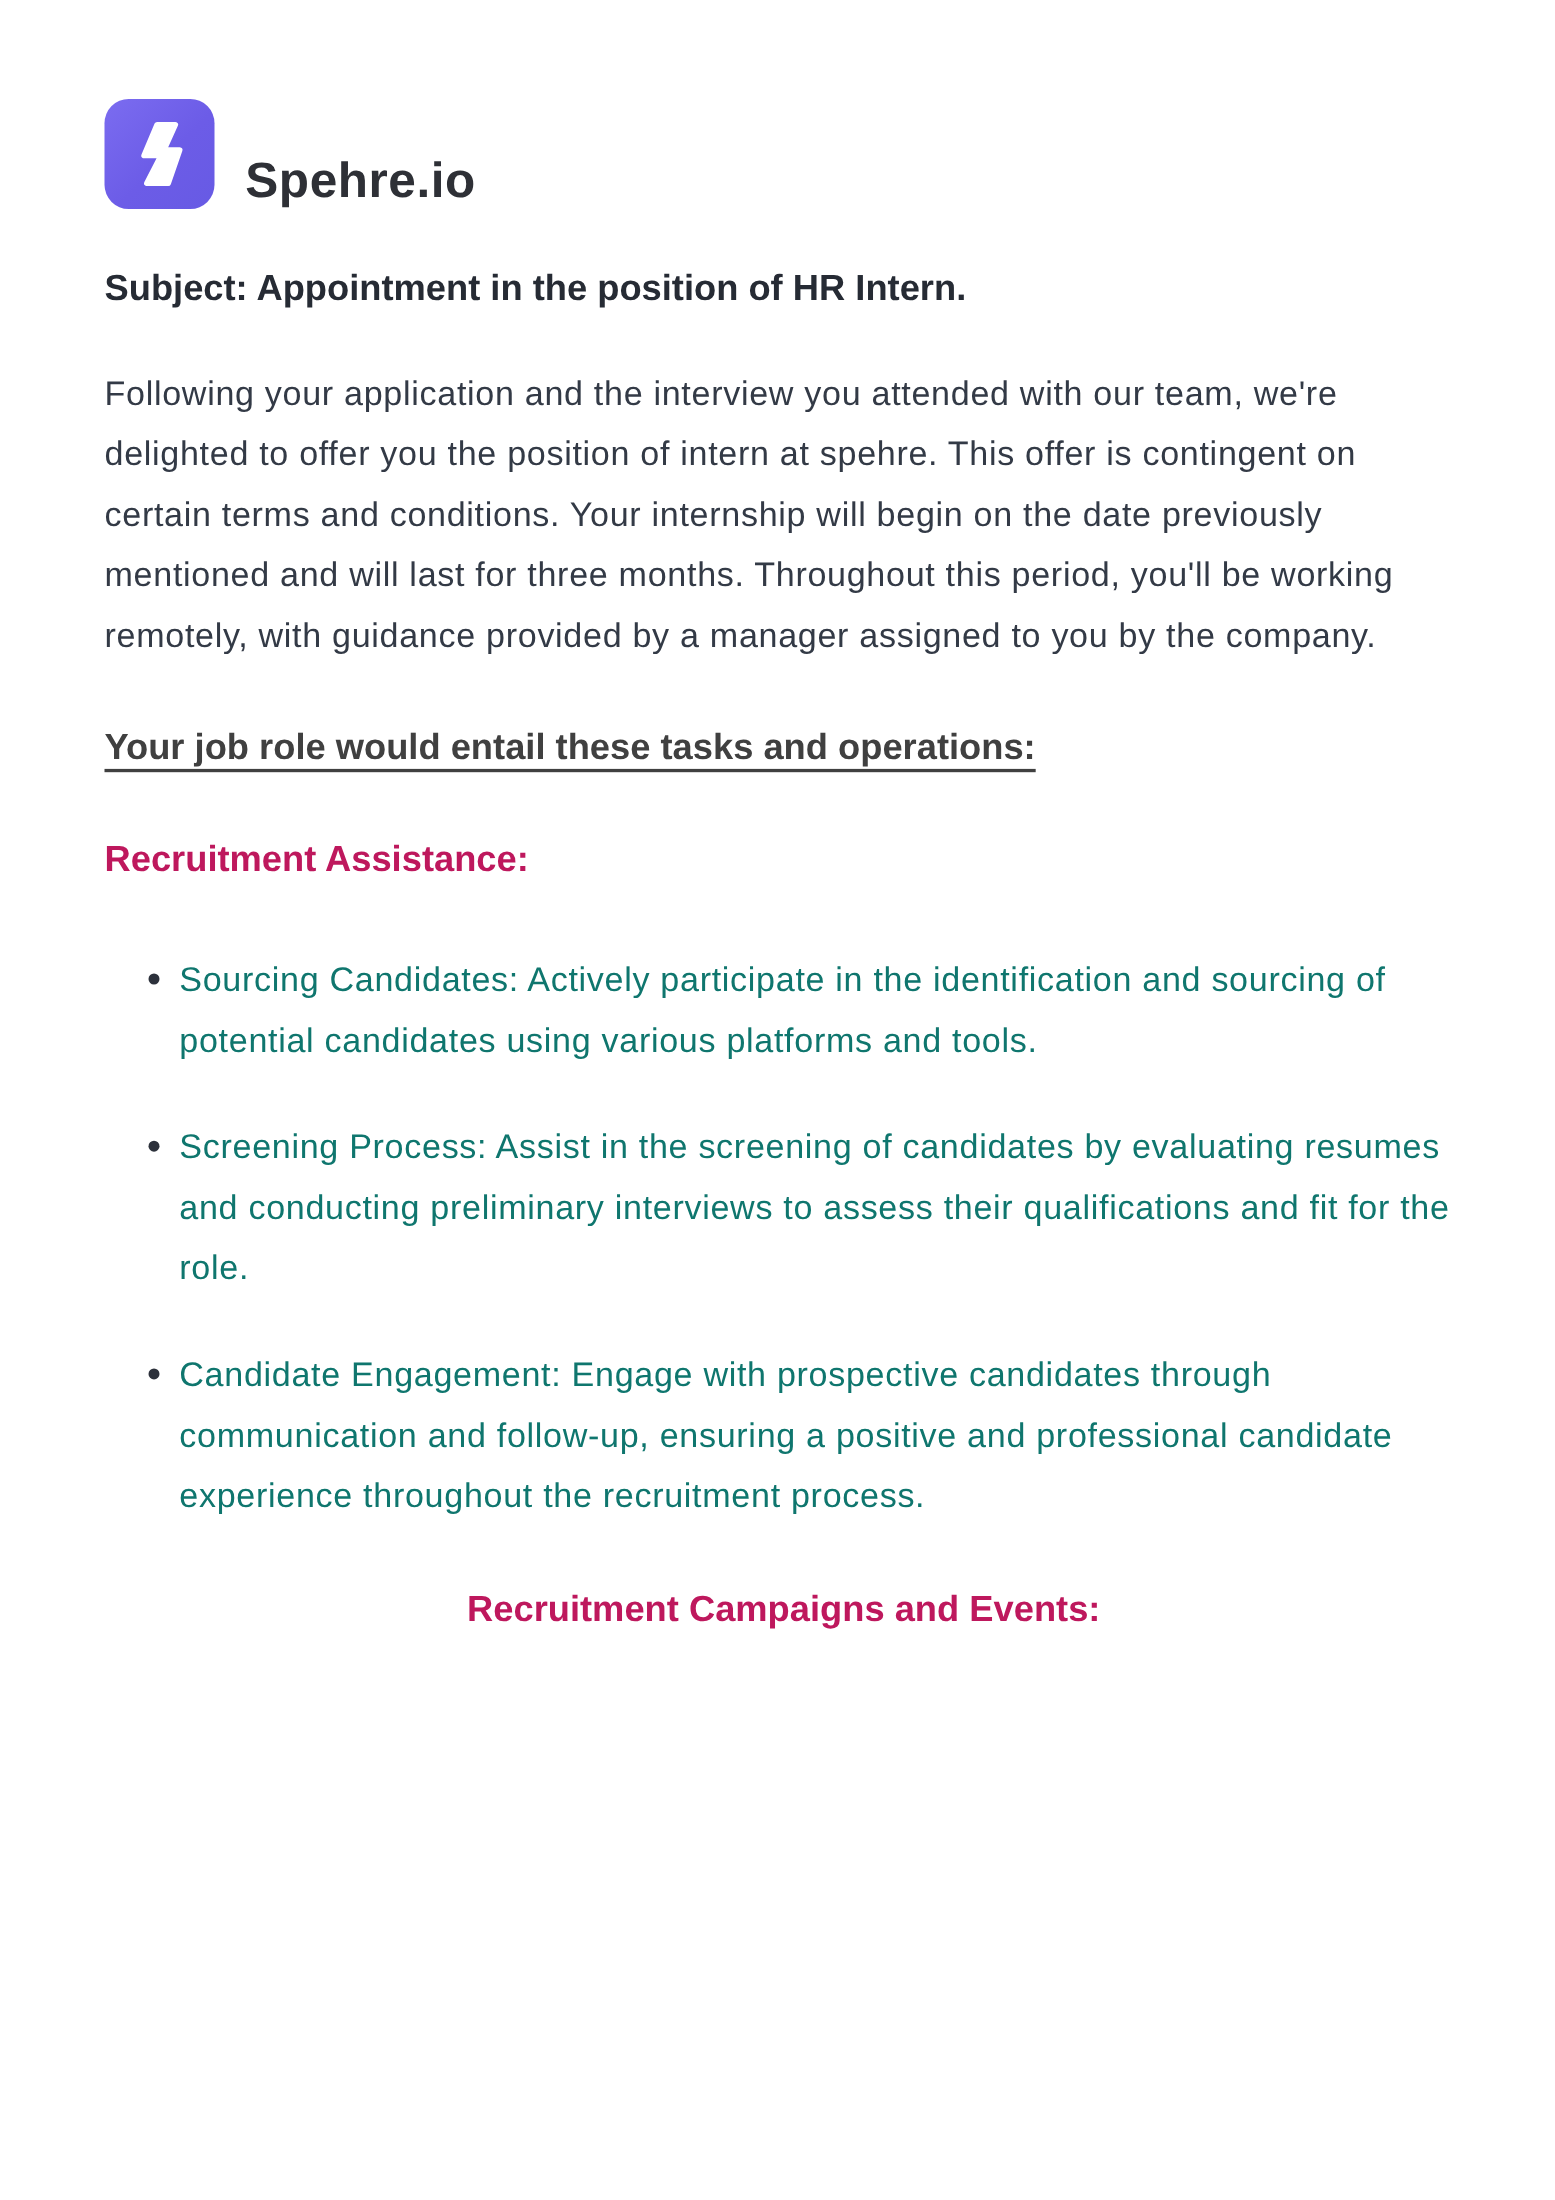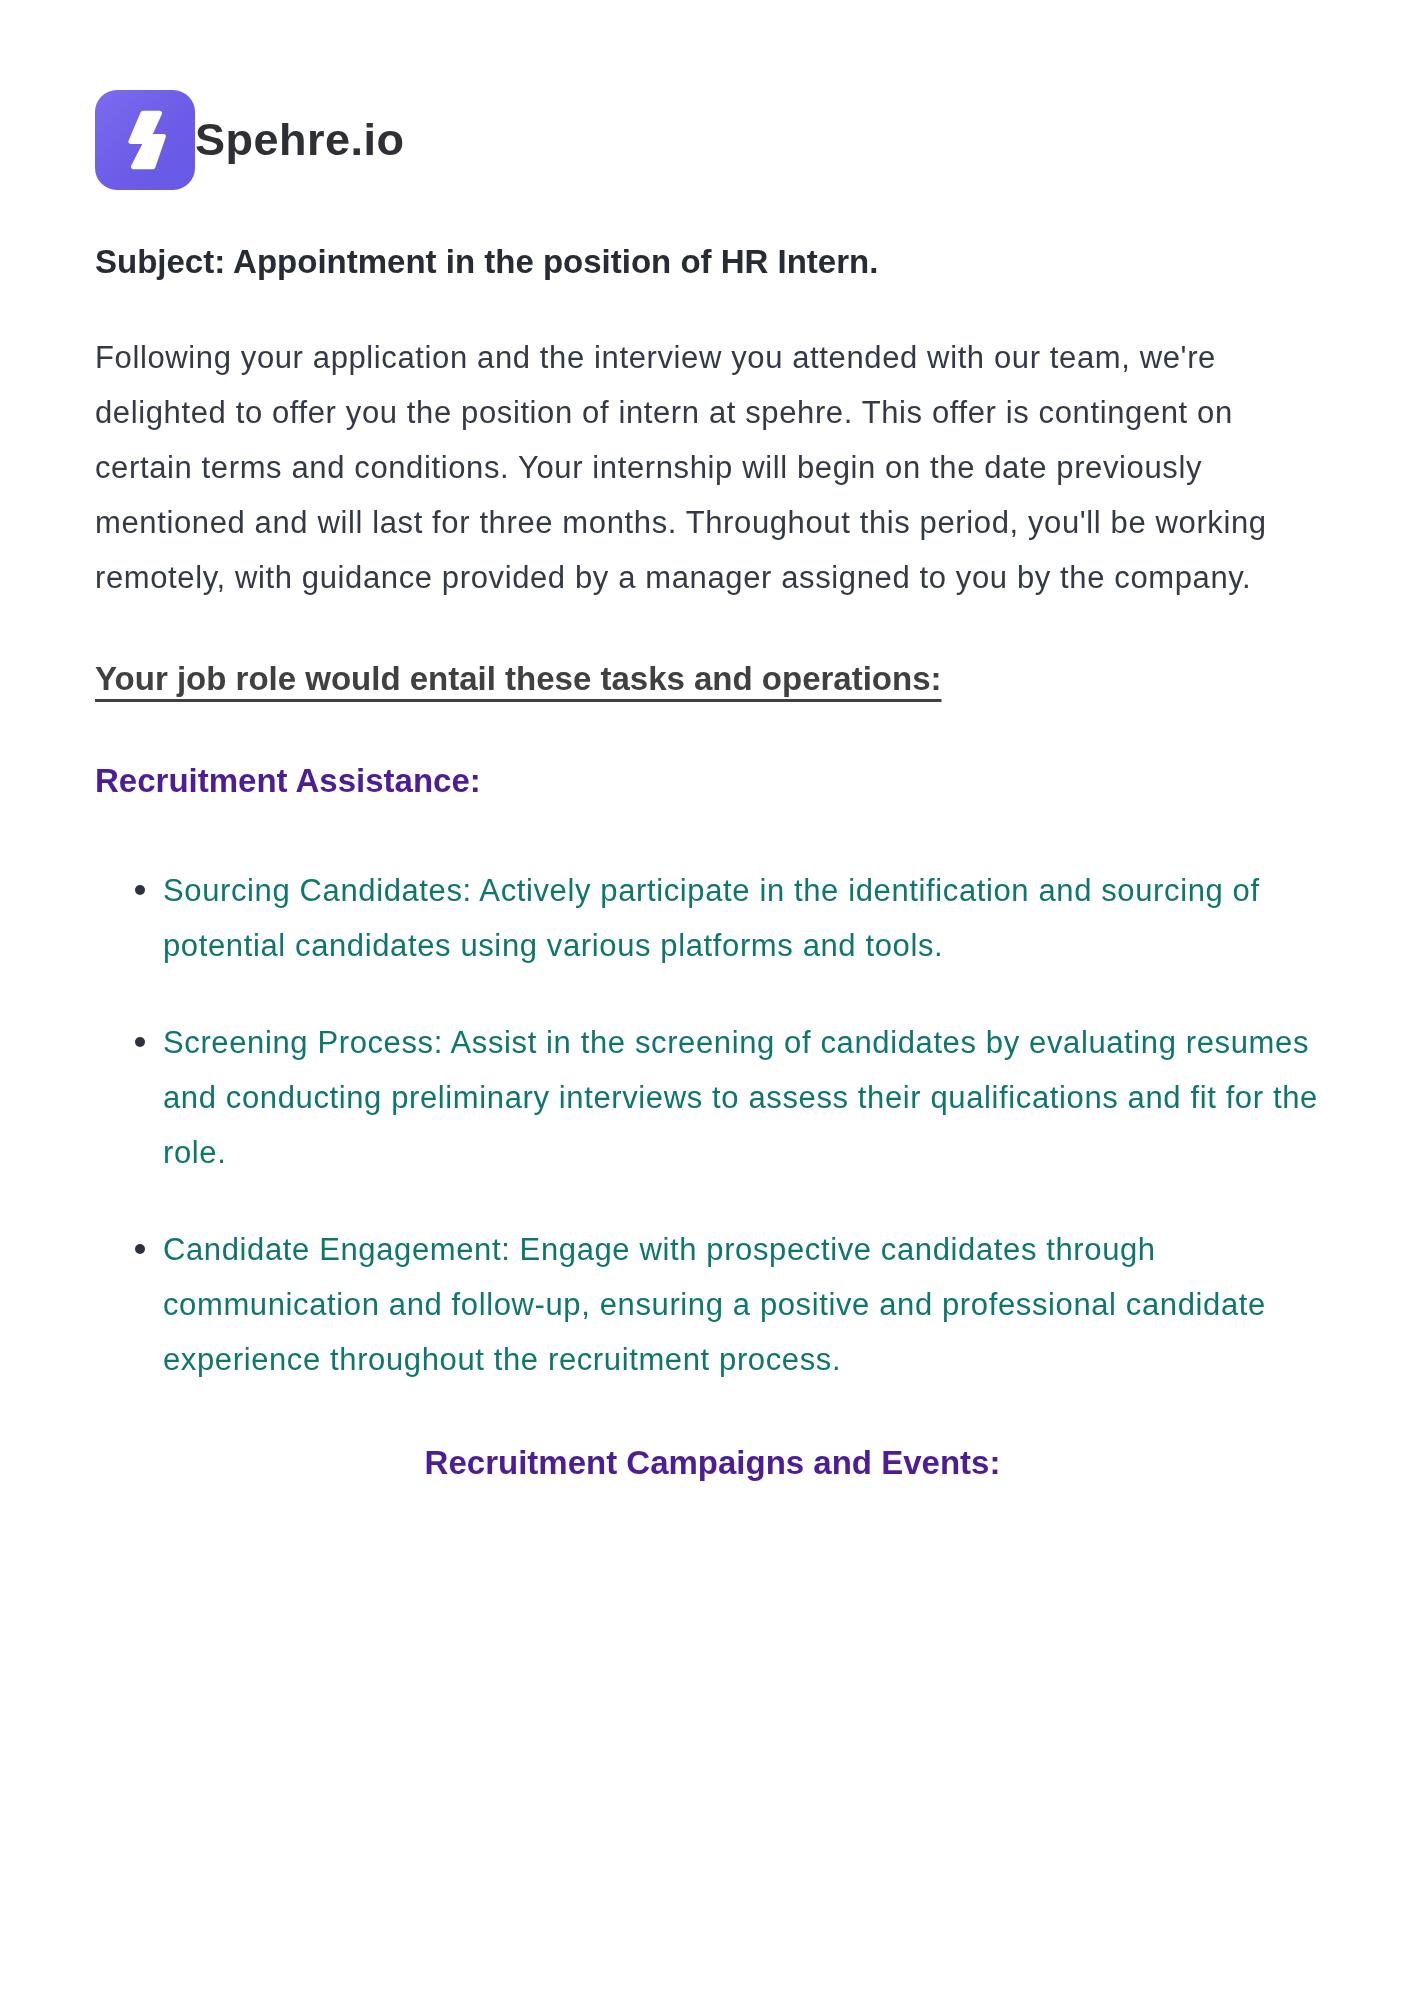--- a/index.html
+++ b/index.html
@@ -21,21 +21,22 @@
     width: 1414px;
     height: 2000px;
     padding: 0 84px 0 95px;
     background: #ffffff;
   }
 
   
   .logo-row {
     padding-top: 90px;
     display: flex;
-    align-items: center;
+    align-items: flex-end;
+    gap: 28px;
   }
   .logo-mark {
     width: 100px;
     height: 100px;
     border-radius: 22px;
     background: linear-gradient(135deg, #7b6cf0 0%, #6c5ce7 55%, #675ae4 100%);
     display: flex;
     align-items: center;
     justify-content: center;
     flex: 0 0 auto;
@@ -83,21 +84,21 @@
     line-height: 44px;
     text-decoration: underline;
     text-decoration-thickness: 3px;
     text-underline-offset: 9px;
   }
 
   .section-title {
     margin-top: 58px;
     font-size: 33px;
     font-weight: 700;
-    color: #4c1d95;
+    color: #be185d;
     line-height: 44px;
   }
 
   ul.task-list {
     list-style: none;
     margin-top: 60px;
     padding-left: 68px;
     max-width: 1240px;
   }
   ul.task-list li {

